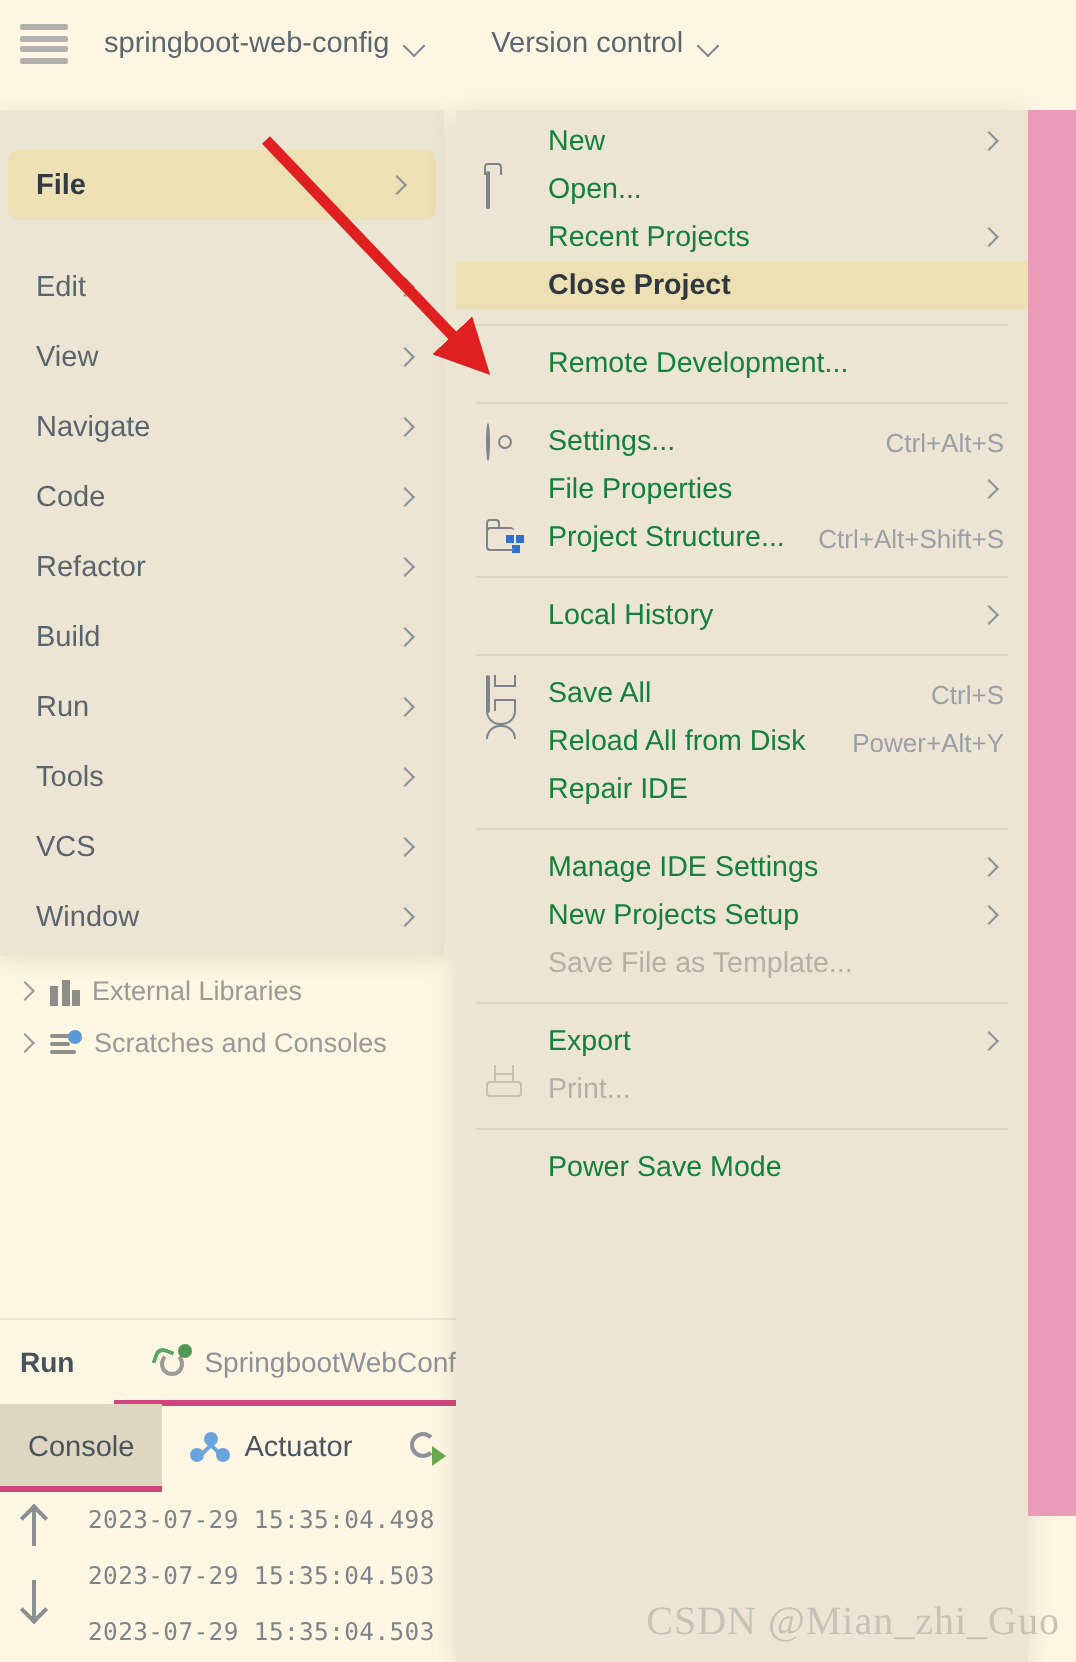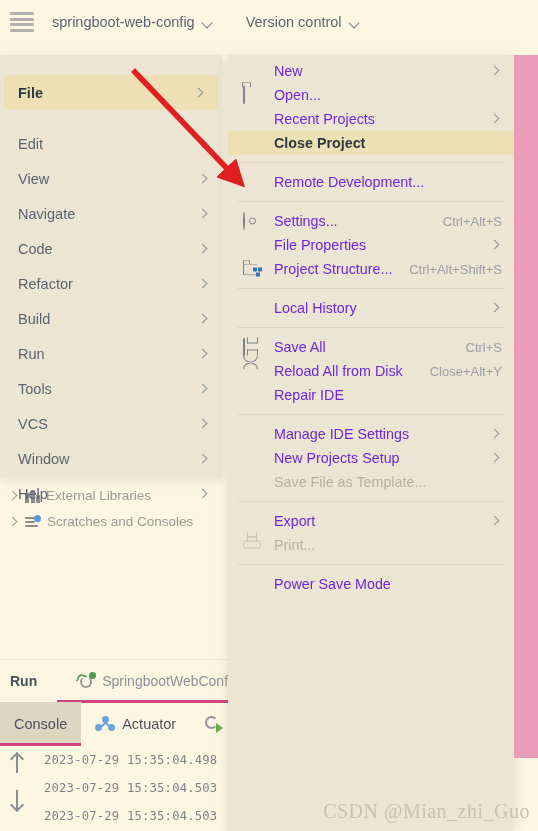--- a/index.html
+++ b/index.html
@@ -196,21 +196,21 @@
     position:absolute; left:228px; top:55px; width:286px; height:776px;
     background:#ece5d4;
     box-shadow: 0 2px 12px rgba(120,110,80,0.20);
     z-index: 22;
     padding-top:4px;
   }
   .sm-item{
     position:relative; height:24px; display:flex; align-items:center;
     padding-left:46px; padding-right:12px; cursor:pointer;
   }
-  .sm-item .lbl{ font-size:14.3px; color:#6d28d9; white-space:nowrap;}
+  .sm-item .lbl{ font-size:14.3px; color:#15803d; white-space:nowrap;}
   .sm-item.disabled .lbl{ color:#b3b1a6;}
   .sm-item .shortcut{
     margin-left:auto; font-size:13px; color:#9aa0a6; white-space:nowrap; padding-left:14px;
   }
   .sm-item.highlight{
     background:#ece0b4;
   }
   .sm-item.highlight .lbl{ color:#2f3740; font-weight:bold;}
   .sm-sep{ height:1px; background:#dcd5c2; margin:7px 10px; }
   .sm-icon{
@@ -435,24 +435,20 @@
         <span class="chev-r"></span>
       </div>
       <div class="mm-item">
         <span class="lbl">VCS</span>
         <span class="chev-r"></span>
       </div>
       <div class="mm-item">
         <span class="lbl">Window</span>
         <span class="chev-r"></span>
       </div>
-      <div class="mm-item">
-        <span class="lbl">Help</span>
-        <span class="chev-r"></span>
-      </div>
     </div>
 
   <div class="submenu" id="file-submenu">
       <div class="sm-item">
         <span class="lbl">New</span>
         <span class="chev-r"></span>
       </div>
       <div class="sm-item">
         <span class="sm-icon"><span class="ic-folder"></span></span>
         <span class="lbl">Open...</span>
@@ -490,21 +486,21 @@
       </div>
       <div class="sm-sep"></div>
       <div class="sm-item">
         <span class="sm-icon"><span class="ic-save"></span></span>
         <span class="lbl">Save All</span>
         <span class="shortcut">Ctrl+S</span>
       </div>
       <div class="sm-item">
         <span class="sm-icon"><span class="ic-reload"><span class="r1"></span><span class="r2"></span></span></span>
         <span class="lbl">Reload All from Disk</span>
-        <span class="shortcut">Close+Alt+Y</span>
+        <span class="shortcut">Power+Alt+Y</span>
       </div>
       <div class="sm-item">
         <span class="lbl">Repair IDE</span>
       </div>
       <div class="sm-sep"></div>
       <div class="sm-item">
         <span class="lbl">Manage IDE Settings</span>
         <span class="chev-r"></span>
       </div>
       <div class="sm-item">

